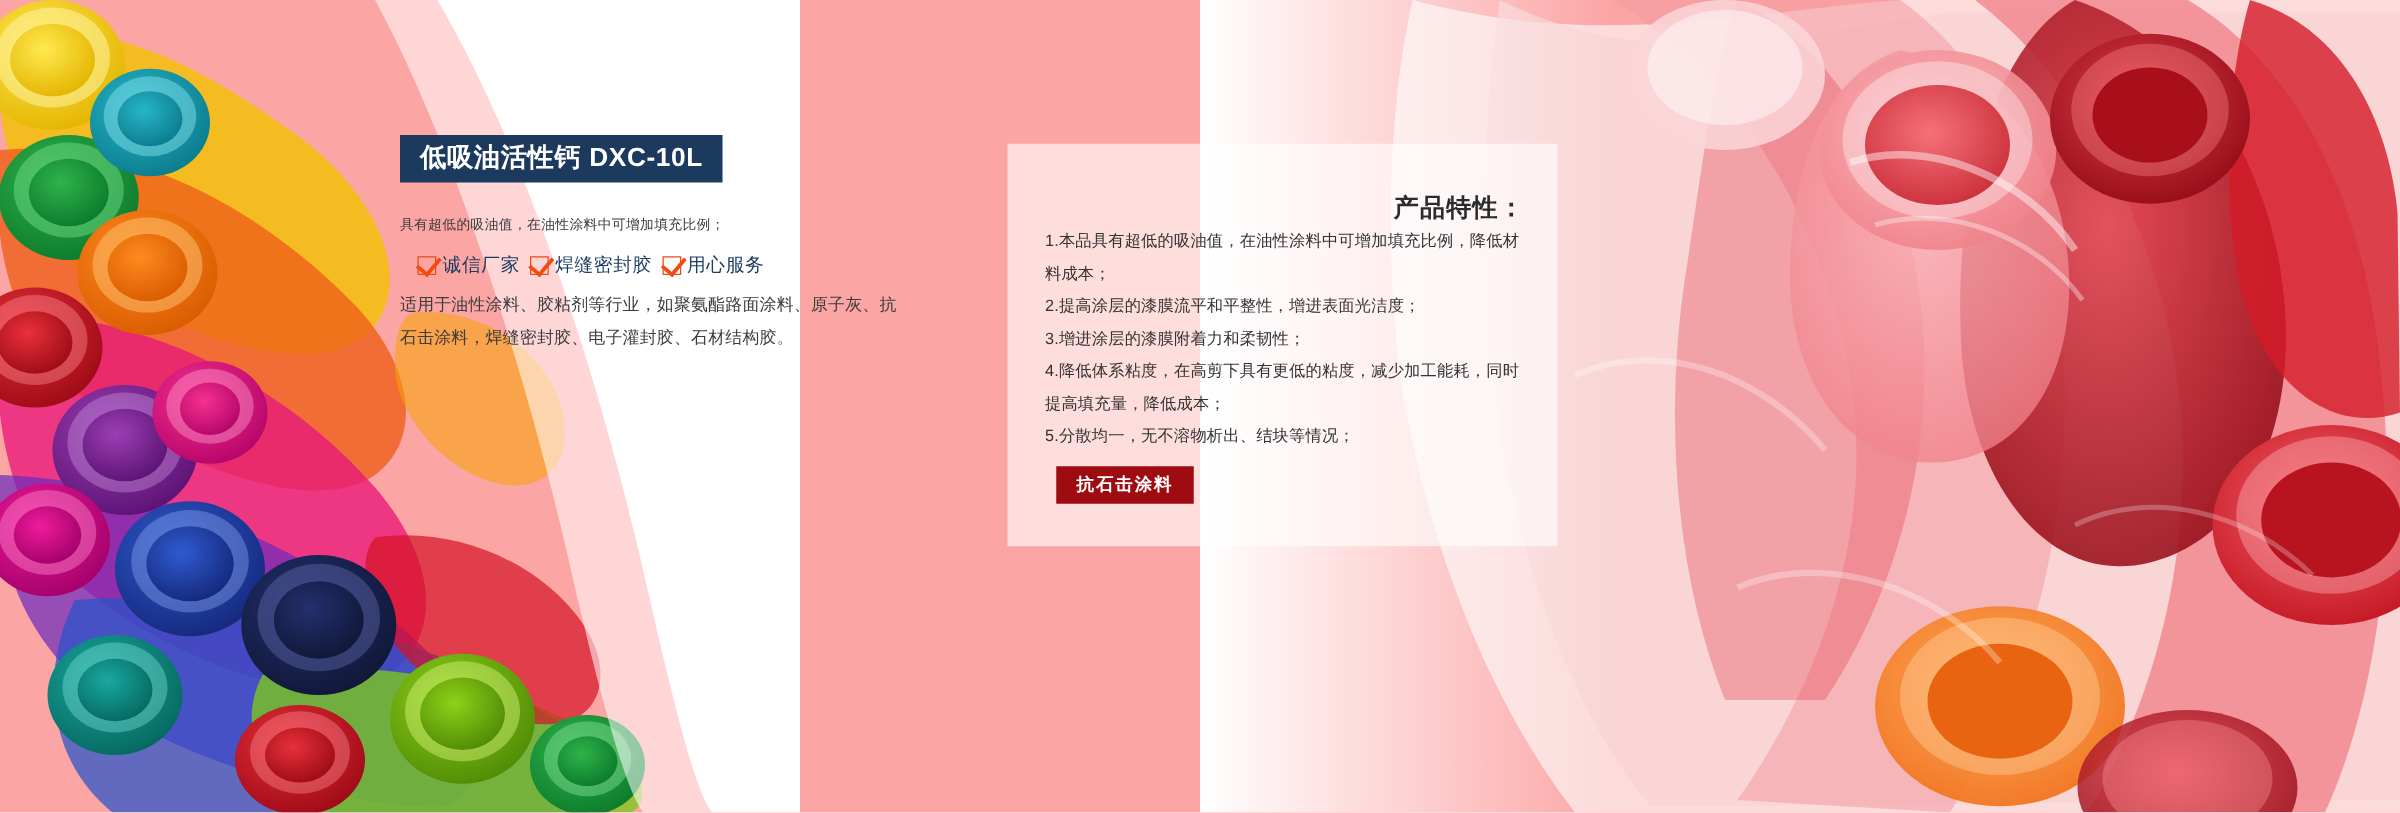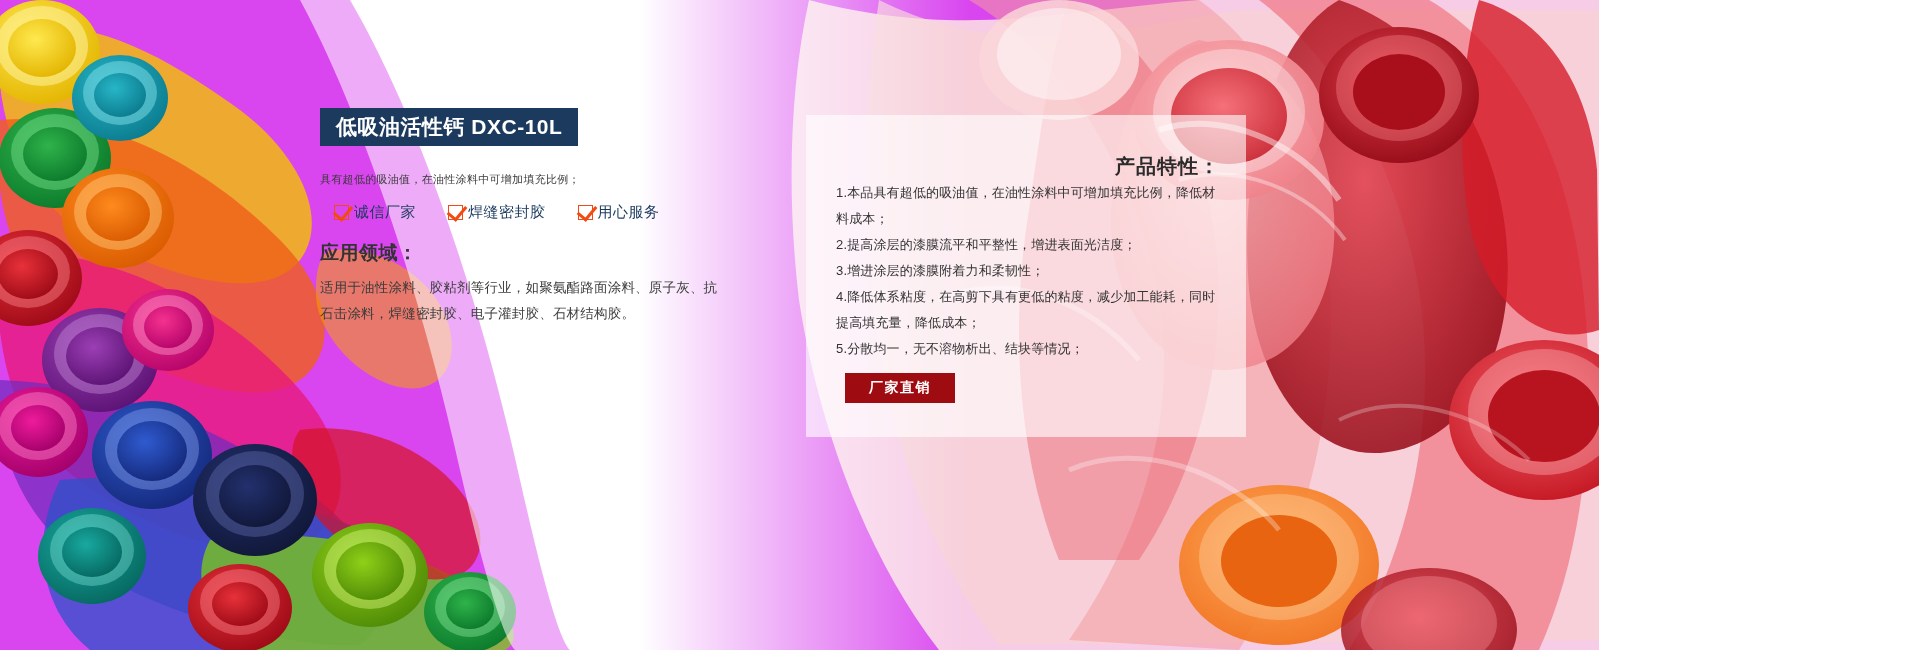--- a/index.html
+++ b/index.html
@@ -4,22 +4,22 @@
 <style>
   * { box-sizing: border-box; margin: 0; padding: 0; }
   html, body {
     width: 1920px; height: 650px;
     overflow: hidden;
     font-family: "Liberation Sans", "DejaVu Sans", sans-serif;
     background: #ffffff;
   }
   .banner {
     position: relative;
-    width: 1599px; height: 650px;
-    background: #d946ef;
+    width: 1920px; height: 650px;
+    background: #fca5a5;
     overflow: hidden;
     text-decoration: underline;
   }
 
   
   .art-left { position: absolute; left: 0; top: 0; width: 640px; height: 650px; overflow: hidden; }
   .art-left svg { display: block; }
 
   
   .art-right { position: absolute; right: 0; top: 0; width: 960px; height: 650px; overflow: hidden; }
@@ -59,21 +59,21 @@
     font-family: "Liberation Serif", "DejaVu Serif", serif;
   }
   .keywords span { margin-right: 26px; }
   .keywords span:last-child { margin-right: 0; }
 
   .checks {
     margin-top: 16px;
     margin-left: 14px;
     display: flex;
     align-items: flex-end;
-    gap: 32px;
+    gap: 8px;
     white-space: nowrap;
   }
   .check-item { display: flex; align-items: center; gap: 5px; }
   .check-box {
     position: relative;
     width: 15px; height: 15px;
     border: 1.6px solid #f04b12;
     display: inline-block;
     flex: none;
   }
@@ -383,33 +383,32 @@
       <div class="check-item">
         <span class="check-box"></span>
         <span class="check-label">焊缝密封胶</span>
       </div>
       <div class="check-item">
         <span class="check-box"></span>
         <span class="check-label">用心服务</span>
       </div>
     </div>
 
-    <div class="section-head">应用领域：</div>
 
     <div class="app-body">适用于油性涂料、胶粘剂等行业，如聚氨酯路面涂料、原子灰、抗石击涂料，焊缝密封胶、电子灌封胶、石材结构胶。</div>
   </div>
 
   <div class="feature-panel">
     <div class="panel-inner">
       <div class="panel-title">产品特性：</div>
       <ul class="panel-list">
         <li class="wrap">1.本品具有超低的吸油值，在油性涂料中可增加填充比例，降低材料成本；</li>
         <li>2.提高涂层的漆膜流平和平整性，增进表面光洁度；</li>
         <li>3.增进涂层的漆膜附着力和柔韧性；</li>
         <li class="wrap">4.降低体系粘度，在高剪下具有更低的粘度，减少加工能耗，同时提高填充量，降低成本；</li>
         <li>5.分散均一，无不溶物析出、结块等情况；</li>
       </ul>
     </div>
   </div>
 
-  <button class="cta-button">厂家直销</button>
+  <button class="cta-button">抗石击涂料</button>
 
 </div>
 
 </body></html>

